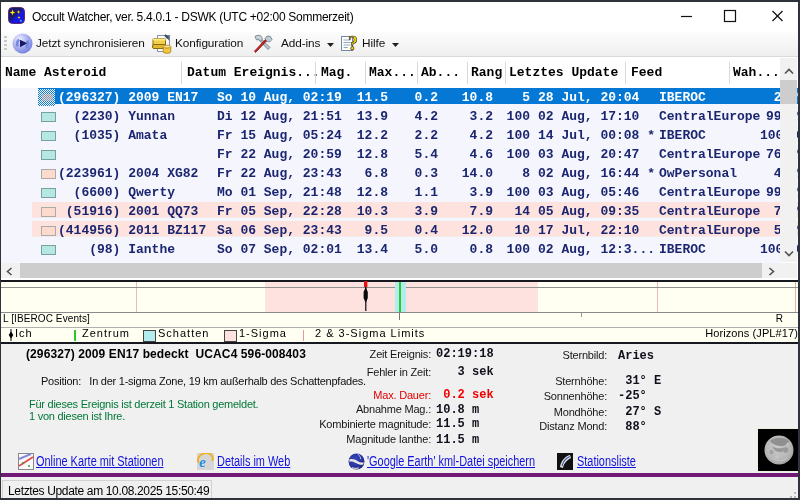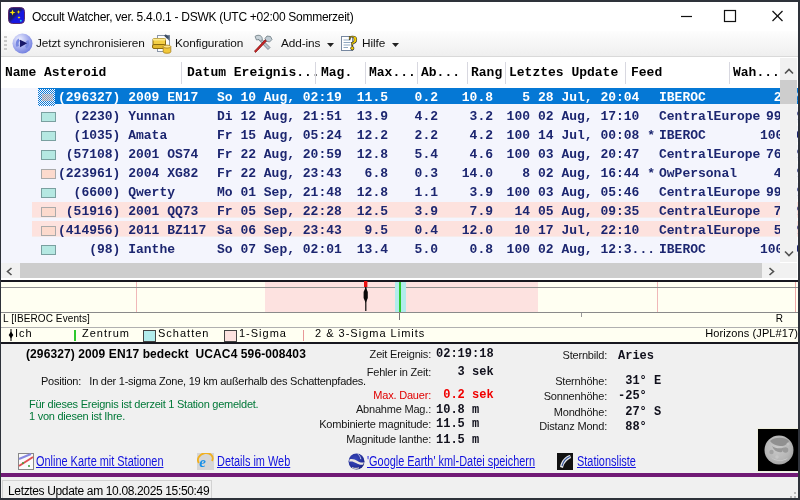--- a/index.html
+++ b/index.html
@@ -178,21 +178,20 @@
       <span class="c r" style="left:314px;width:42px">12.2</span>
       <span class="c r" style="left:364px;width:42px">2.2</span>
       <span class="c r" style="left:416px;width:45px">4.2</span>
       <span class="c r" style="left:466px;width:32px">100</span>
       <span class="c" style="left:506px">14&nbsp;Jul,&nbsp;00:08&nbsp;*</span>
       <span class="c" style="left:627px">IBEROC</span>
       <span class="c r" style="left:728px;width:45px">100.0%</span>
     </div>
 <div class="row" style="top:57px">
       <span class="icteal"></span>
-      <span class="c" style="left:26px">&nbsp;(57108)&nbsp;2001&nbsp;OS74</span>
       <span class="c" style="left:185px">Fr&nbsp;22&nbsp;Aug,&nbsp;20:59</span>
       <span class="c r" style="left:314px;width:42px">12.8</span>
       <span class="c r" style="left:364px;width:42px">5.4</span>
       <span class="c r" style="left:416px;width:45px">4.6</span>
       <span class="c r" style="left:466px;width:32px">100</span>
       <span class="c" style="left:506px">03&nbsp;Aug,&nbsp;20:47</span>
       <span class="c" style="left:627px">CentralEurope</span>
       <span class="c r" style="left:728px;width:45px">76.9%</span>
     </div>
 <div class="row" style="top:76px">
@@ -216,21 +215,21 @@
       <span class="c r" style="left:416px;width:45px">3.9</span>
       <span class="c r" style="left:466px;width:32px">100</span>
       <span class="c" style="left:506px">03&nbsp;Aug,&nbsp;05:46</span>
       <span class="c" style="left:627px">CentralEurope</span>
       <span class="c r" style="left:728px;width:45px">99.9%</span>
     </div>
 <div class="row pink" style="top:114px">
       <span class="icpink"></span>
       <span class="c" style="left:26px">&nbsp;(51916)&nbsp;2001&nbsp;QQ73</span>
       <span class="c" style="left:185px">Fr&nbsp;05&nbsp;Sep,&nbsp;22:28</span>
-      <span class="c r" style="left:314px;width:42px">12.5</span>
+      <span class="c r" style="left:314px;width:42px">10.3</span>
       <span class="c r" style="left:364px;width:42px">3.9</span>
       <span class="c r" style="left:416px;width:45px">7.9</span>
       <span class="c r" style="left:466px;width:32px">14</span>
       <span class="c" style="left:506px">05&nbsp;Aug,&nbsp;09:35</span>
       <span class="c" style="left:627px">CentralEurope</span>
       <span class="c r" style="left:728px;width:45px">7.7%</span>
     </div>
 <div class="row pink" style="top:133px">
       <span class="icpink"></span>
       <span class="c" style="left:26px">(414956)&nbsp;2011&nbsp;BZ117</span>

